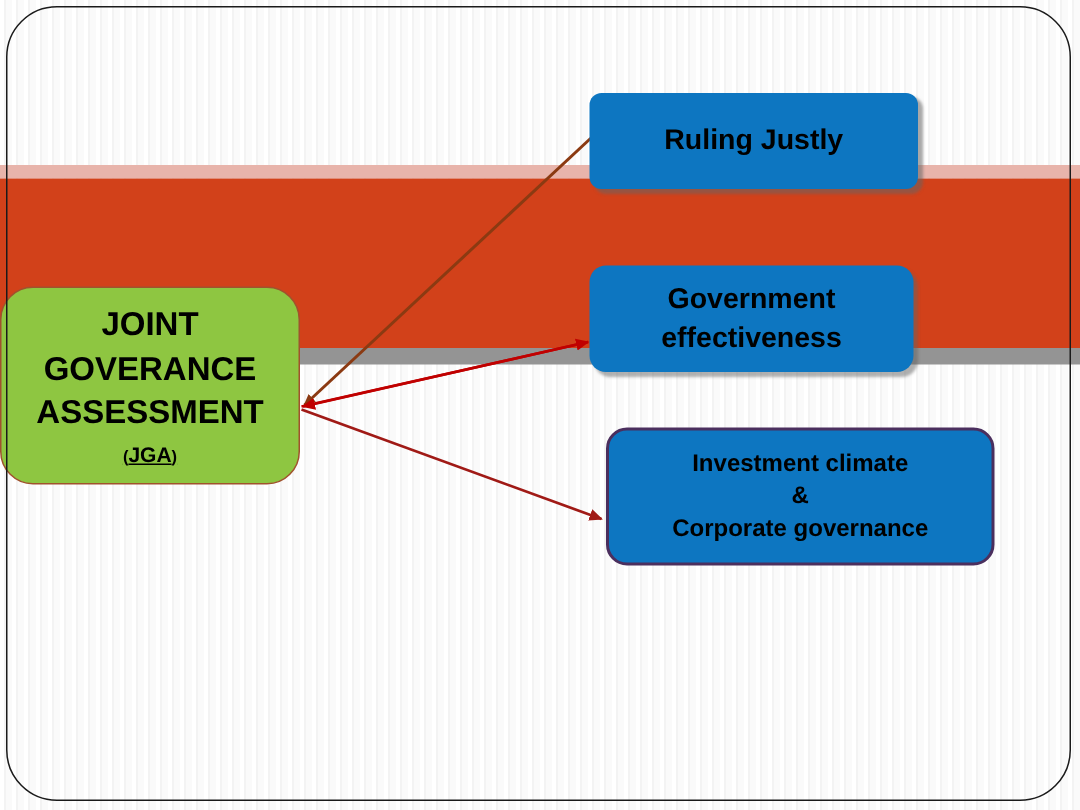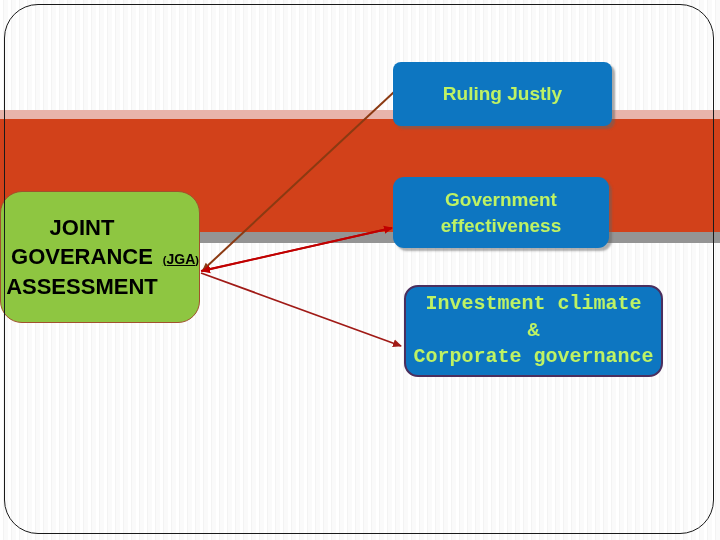--- a/index.html
+++ b/index.html
@@ -77,21 +77,21 @@
   .box {
     position: absolute;
     display: flex;
     align-items: center;
     justify-content: center;
     text-align: center;
     box-sizing: border-box;
   }
   .blue-box {
     background: #0d76c1;
-    color: #bef264;
+    color: #000000;
     font-weight: 700;
   }
   #box-ruling {
     left: 393px;
     top: 62px;
     width: 219px;
     height: 64px;
     border-radius: 8px;
     font-size: 19px;
     box-shadow: 3px 3px 2px rgba(100,100,100,0.55);
@@ -106,36 +106,36 @@
     line-height: 1.35;
     box-shadow: 3px 3px 2px rgba(100,100,100,0.5);
   }
   #box-invest {
     left: 404px;
     top: 285px;
     width: 259px;
     height: 92px;
     border-radius: 14px;
     border: 2px solid #4b2f5e;
-    font-size: 20px;
+    font-size: 16px;
     line-height: 1.32;
-    font-family: Liberation Mono, monospace;
   }
   #box-jga {
     left: 0px;
     top: 191px;
     width: 200px;
     height: 132px;
     border-radius: 22px;
     border: 1.5px solid #a0522d;
     background: #8ec641;
     color: #000000;
     font-weight: 700;
     font-size: 22px;
     line-height: 1.34;
+    flex-direction: column;
   }
   #box-jga .jga-abbr {
     font-size: 14px;
     margin-top: 4px;
     text-decoration: underline;
   }
   #box-jga .jga-abbr .small-paren {
     font-size: 11px;
   }
   .box-text {

